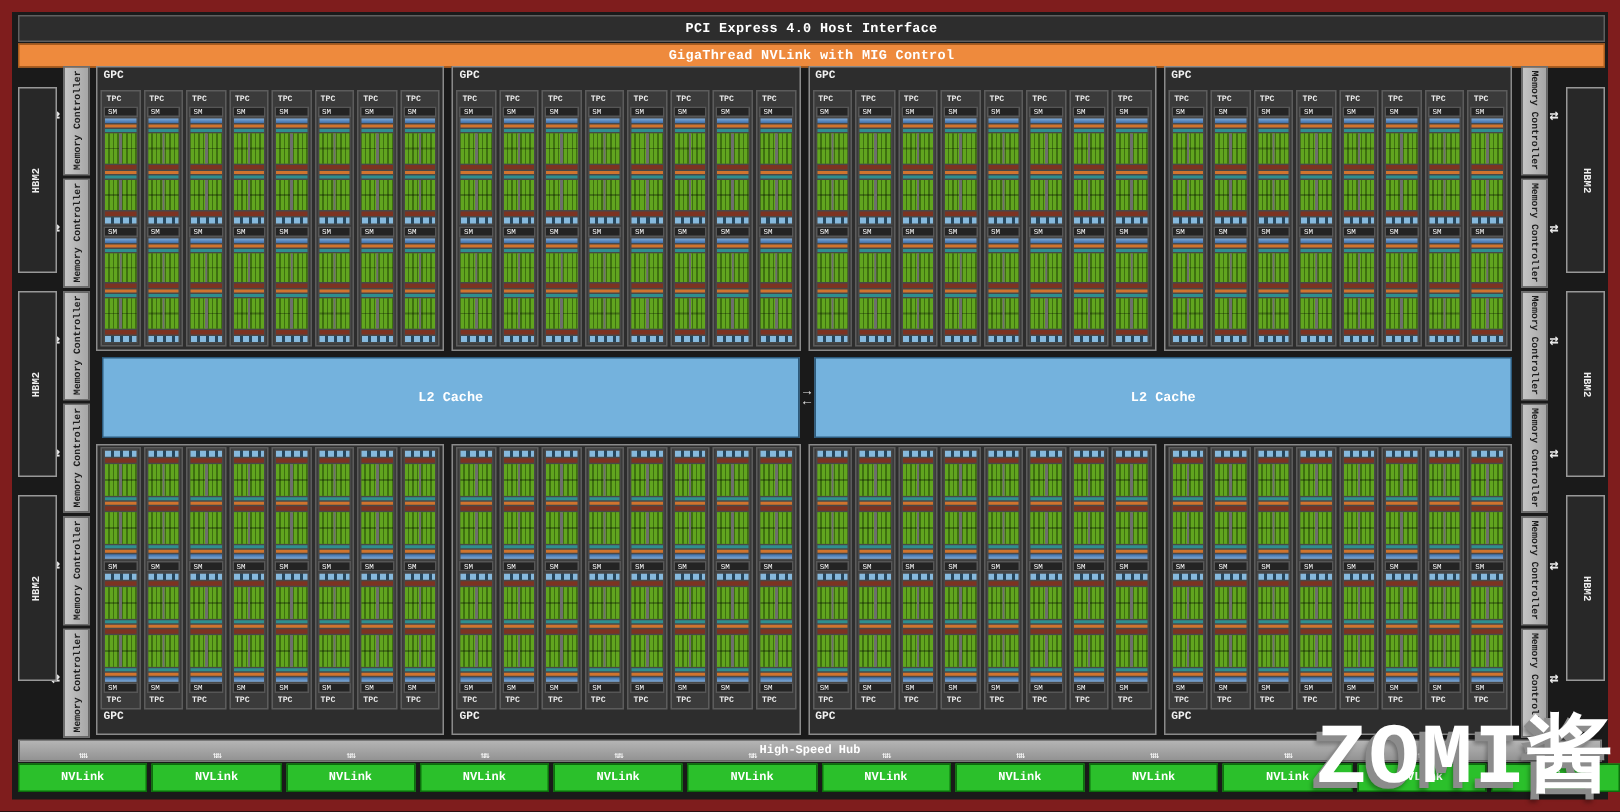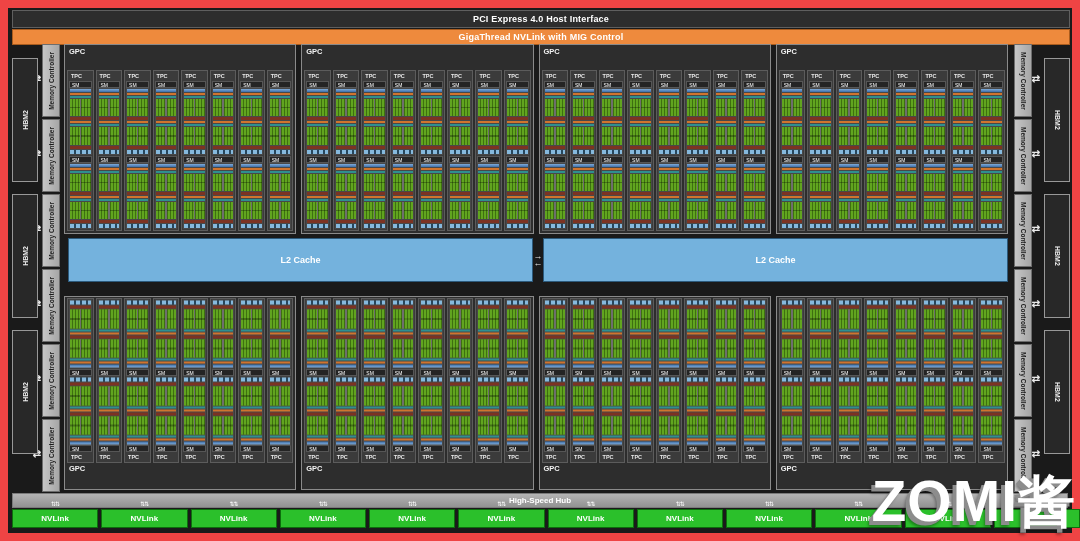--- a/index.html
+++ b/index.html
@@ -1,17 +1,17 @@
 <!DOCTYPE html>
 <html style="--orange: #EE8A3D; --l2: #74B2DD; --nvgreen: #2BC02B; --green: #61A51F; --smblue: #3D6EA8; --teal: #2F8F8F; --dred: #7C3322;"><head>
 <meta charset="utf-8">
 <style>
   html,body{margin:0;padding:0;background:#060606;}
-  .stage{position:relative;width:1080px;height:541px;background:#ef4444;overflow:hidden;
-         font-family:Liberation Sans, sans-serif;}
+  .stage{position:relative;width:1080px;height:541px;background:#7f1d1d;overflow:hidden;
+         font-family:Liberation Mono, monospace;}
   .die{position:absolute;left:8px;top:8px;width:1064px;height:525px;background:#1a1a1a;}
 
   .bar{position:absolute;left:4px;width:1056px;display:flex;align-items:center;justify-content:center;
        color:#fff;font-weight:bold;font-size:9px;letter-spacing:.2px;}
   .pci{top:2px;height:16px;background:#2d2d2d;border:1px solid #5f5f5f;}
   .giga{top:21px;height:14px;background:var(--orange,#ee8a3d);border:1px solid #a95c1e;}
 
   .hbm{position:absolute;width:24px;background:#282828;border:1px solid #989898;
        display:flex;align-items:center;justify-content:center;color:#efefef;font-size:7px;font-weight:bold;}
   .mc{position:absolute;width:16px;background:linear-gradient(90deg,#c6c6c6,#a6a6a6);border:1px solid #6d6d6d;
@@ -20,21 +20,21 @@
   .up .vtext{transform:rotate(180deg);}
   .hbm-arrow{position:absolute;width:14px;text-align:center;color:#e9e9e9;font-size:10px;
              font-weight:bold;line-height:10px;}
 
   .main{position:absolute;left:56px;top:36px;width:944px;height:446px;}
   .gpc-row{position:absolute;left:0;right:0;display:flex;gap:5px;}
   #gpc-top{top:0;height:190px;}
   #gpc-bottom{top:252px;height:194px;}
   .gpc{flex:1;display:flex;flex-direction:column;background:#2d2d2d;border:1px solid #8a8a8a;
        padding:1px 2px 2px 2px;min-width:0;}
-  .gpc-label{flex:none;height:24px;line-height:11px;color:#f2f2f2;font-size:7.5px;font-weight:bold;padding-left:2px;}
+  .gpc-label{flex:none;height:14px;line-height:11px;color:#f2f2f2;font-size:7.5px;font-weight:bold;padding-left:2px;}
   .tpc-row{flex:1;display:flex;gap:2px;min-height:0;}
   .tpc{flex:1;display:flex;flex-direction:column;background:#3b3b3b;border:1px solid #5c5c5c;
        padding:1px;min-width:0;min-height:0;}
   .tpc-label{flex:none;height:8px;line-height:8px;color:#e9e9e9;font-size:5.5px;font-weight:bold;padding-left:2px;}
   .sm{flex:1;display:flex;flex-direction:column;margin-top:1px;min-height:0;}
   .sm-label{flex:none;height:7px;line-height:6px;background:#242424;border:1px solid #565656;
             color:#fff;font-size:5px;padding-left:2px;box-sizing:border-box;}
   .sm-body{flex:1;display:flex;flex-direction:column;background:#484848;padding:1px;gap:1px;min-height:0;}
   .bar-blue{flex:none;height:3px;background:linear-gradient(#7fabd9,var(--smblue,#3d6ea8));}
   .sect{flex:1;display:flex;flex-direction:column;gap:1px;min-height:0;}
@@ -44,21 +44,21 @@
       linear-gradient(90deg,transparent 46%,#6e6e6e 46%,#6e6e6e 54%,transparent 54%),
       linear-gradient(0deg,transparent 47%,rgba(0,0,0,.30) 47%,rgba(0,0,0,.30) 53%,transparent 53%),
       repeating-linear-gradient(90deg,var(--green,#61a51f) 0 2px,#3e7010 2px 3px);}
   .bar-red{flex:none;height:3px;background:var(--dred,#7c3322);}
   .bar-seg{flex:none;height:4px;background:repeating-linear-gradient(90deg,#86b9dd 0 4px,#27465c 4px 6px);}
   .gpc.flip{flex-direction:column-reverse;}
   .flip .tpc{flex-direction:column-reverse;}
   .flip .sm{flex-direction:column-reverse;margin-top:0;margin-bottom:1px;}
   .flip .sm-body{transform:scaleY(-1);}
 
-  .l2-band{position:absolute;left:4px;right:0;top:194px;height:44px;display:flex;}
+  .l2-band{position:absolute;left:4px;right:0;top:194px;height:54px;display:flex;}
   .l2{flex:1;background:var(--l2,#74b2dd);border:1px solid #2c5a7c;display:flex;align-items:center;
       justify-content:center;color:#fff;font-weight:bold;font-size:9px;}
   .l2-gap{width:10px;flex:none;display:flex;flex-direction:column;align-items:center;justify-content:center;
           color:#e4e4e4;font-size:9px;font-weight:bold;line-height:7px;}
 
   .hub{position:absolute;left:4px;top:485px;width:1056px;height:15px;box-sizing:border-box;
        background:linear-gradient(#b4b4b4,#929292);border:1px solid #7a7a7a;display:flex;
        align-items:center;justify-content:center;color:#fff;font-weight:bold;font-size:8px;}
   .nvlink-row{position:absolute;left:4px;top:501px;width:1068px;height:19px;display:flex;gap:3px;}
   .nv-cell{flex:1;position:relative;min-width:0;}

